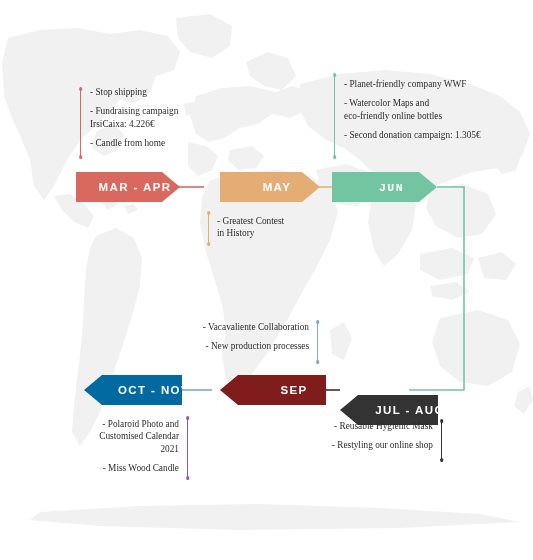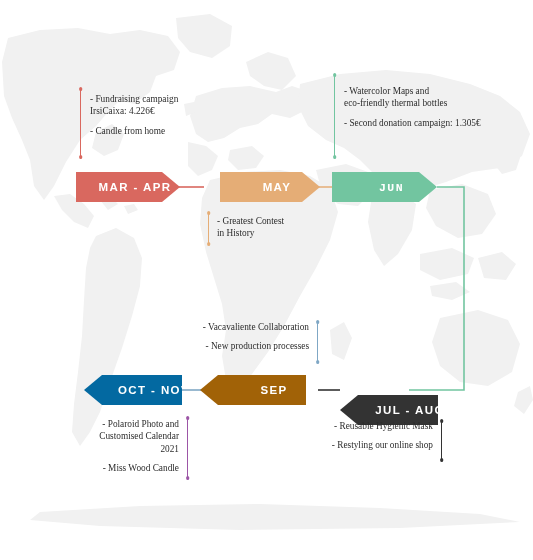--- a/index.html
+++ b/index.html
@@ -149,42 +149,44 @@
   </div>
 
   <div class="bar right" style="left:332px;top:172px;width:105px;height:30px;background:#72c5a0;font-family:Liberation Mono, monospace;">
     <span>JUN</span>
   </div>
 
   <div class="bar left" style="left:84px;top:375px;width:98px;height:30px;background:#0369a1;align-items:center;">
     <span>OCT - NOV</span>
   </div>
 
-  <div class="bar left" style="left:200px;top:375px;width:106px;height:30px;background:#a16207;">
+  <div class="bar left" style="left:220px;top:375px;width:106px;height:30px;background:#7f1d1d;">
     <span>SEP</span>
   </div>
 
   <div class="bar left" style="left:340px;top:395px;width:98px;height:30px;background:#333333;">
     <span>JUL - AUG</span>
   </div>
 
   <div class="vline" style="left:80px;top:89px;height:68px;background:#d9685f;"></div>
   <div class="notes" style="left:90px;top:86px;width:150px;">
+    <p>- Stop shipping</p>
     <div class="gap"></div>
     <p>- Fundraising campaign</p>
     <p>IrsiCaixa: 4.226€</p>
     <div class="gap"></div>
     <p>- Candle from home</p>
   </div>
 
   <div class="vline" style="left:334px;top:75px;height:82px;background:#72c5a0;"></div>
   <div class="notes" style="left:344px;top:78px;width:190px;">
+    <p>- Planet-friendly company WWF</p>
     <div class="gap"></div>
     <p>- Watercolor  Maps and</p>
-    <p>eco-friendly thermal bottles</p>
+    <p>eco-friendly online bottles</p>
     <div class="gap"></div>
     <p>- Second donation campaign: 1.305€</p>
   </div>
 
   <div class="vline" style="left:208px;top:213px;height:31px;background:#e5ad76;"></div>
   <div class="notes" style="left:217px;top:215px;width:140px;">
     <p>- Greatest Contest</p>
     <p>in History</p>
   </div>
 

